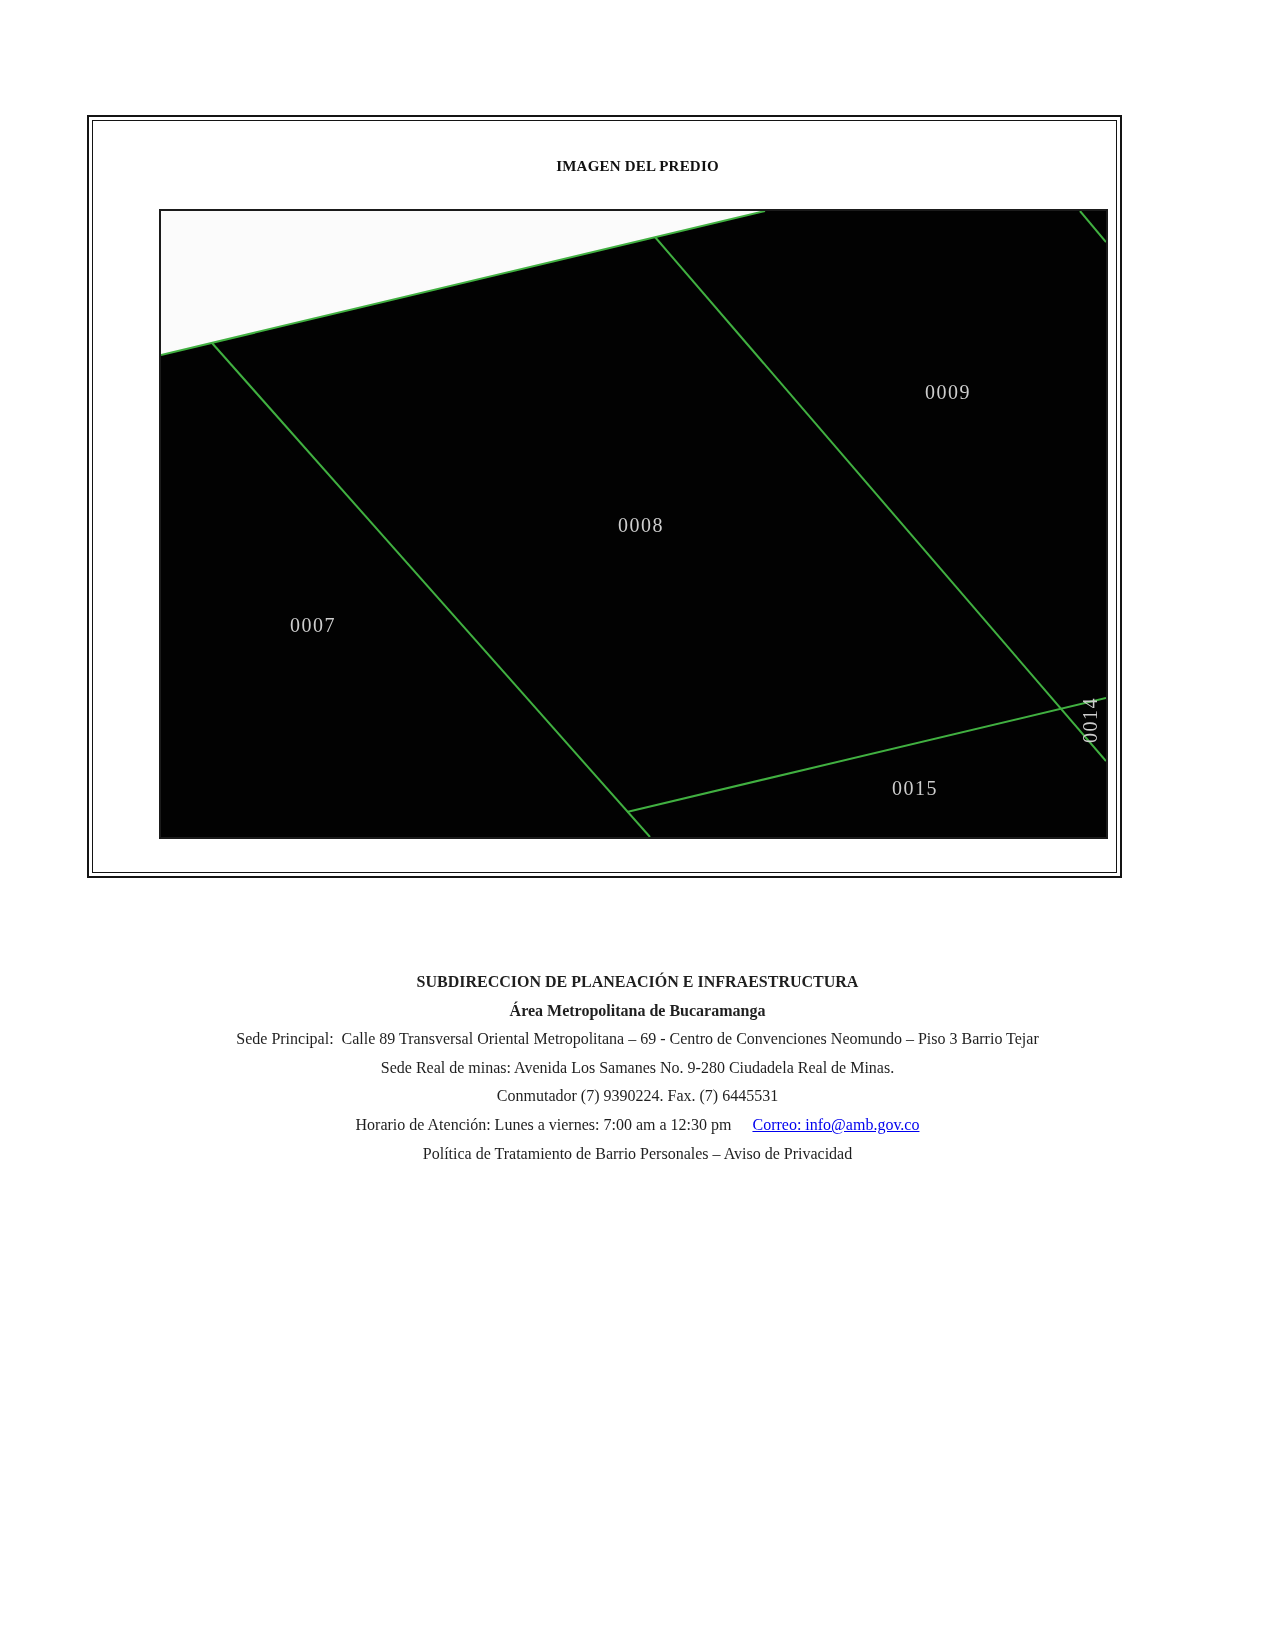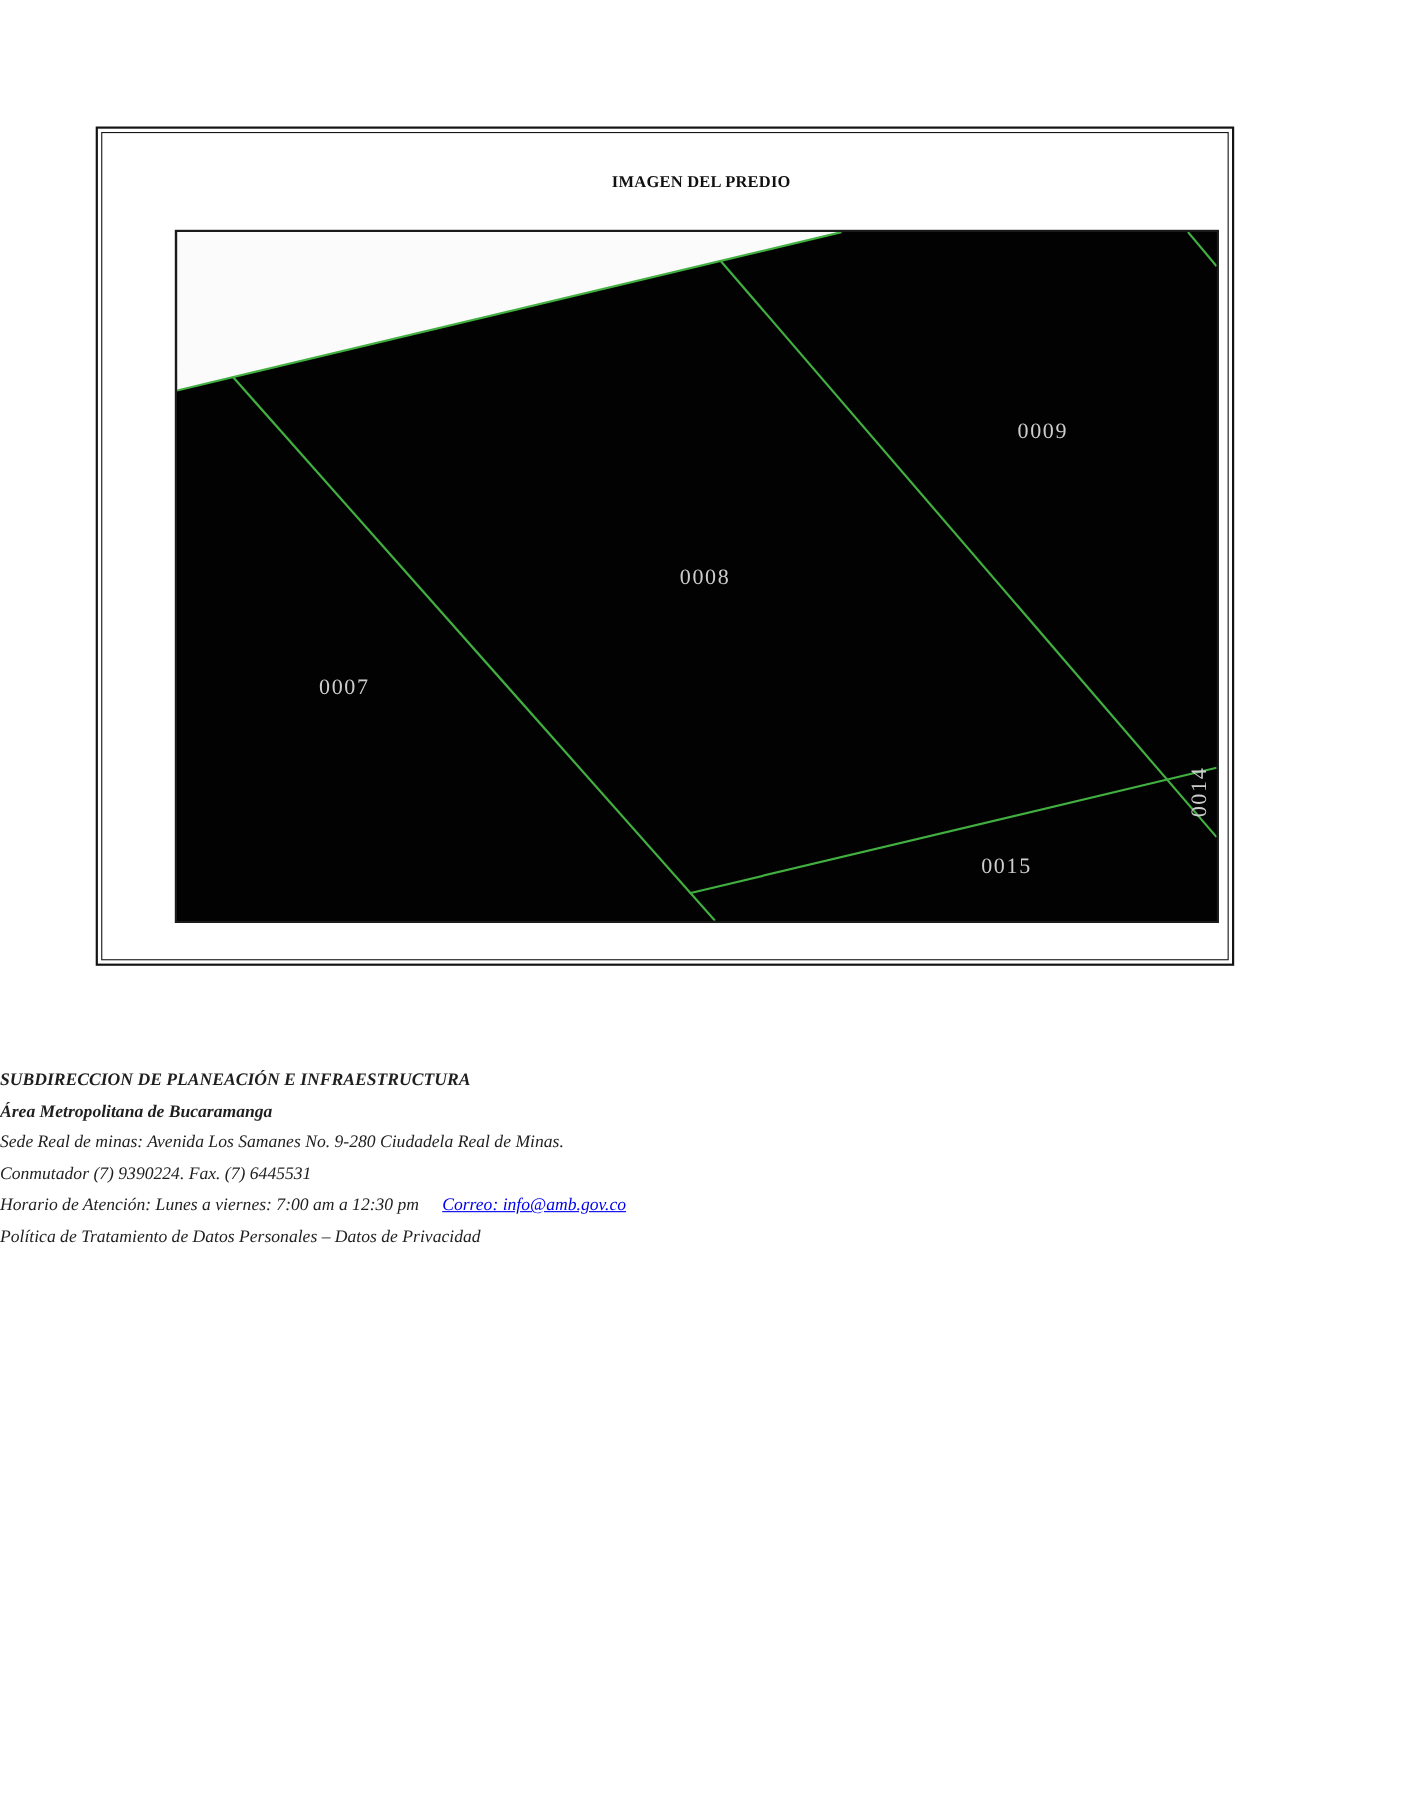--- a/index.html
+++ b/index.html
@@ -46,22 +46,21 @@
   .map svg{display:block;}
   .parcel-label{
     font-family:"Liberation Serif", serif;
     font-size:20px;
     letter-spacing:1.5px;
     fill:#cdcdcd;
   }
   .footer{
     position:absolute;
     left:0;top:968px;width:1275px;
-    text-align:left;
-    font-style:italic;
+    text-align:center;
   }
   .footer p{
     margin:0;
     line-height:28.6px;
     font-size:16px;
     white-space:pre-wrap;
   }
   .footer p.bold{font-weight:bold;}
   .email-link{
     color:#0000ee;
@@ -95,19 +94,20 @@
       <text class="parcel-label" x="480" y="314" text-anchor="middle" dominant-baseline="central">0008</text>
       <text class="parcel-label" x="787" y="181" text-anchor="middle" dominant-baseline="central">0009</text>
       <text class="parcel-label" x="929" y="509" text-anchor="middle" dominant-baseline="central" fill="#e0e0e0" transform="rotate(-90 929 509)">0014</text>
       <text class="parcel-label" x="754" y="577" text-anchor="middle" dominant-baseline="central">0015</text>
     </svg>
   </div>
 
   <div class="footer">
     <p class="bold">SUBDIRECCION DE PLANEACIÓN E INFRAESTRUCTURA</p>
     <p class="bold">Área Metropolitana de Bucaramanga</p>
+    <p>Sede Principal:  Calle 89 Transversal Oriental Metropolitana – 69 - Centro de Convenciones Neomundo – Piso 3 Barrio Tejar</p>
     <p>Sede Real de minas: Avenida Los Samanes No. 9-280 Ciudadela Real de Minas.</p>
     <p>Conmutador (7) 9390224. Fax. (7) 6445531</p>
     <p><span>Horario de Atención: Lunes a viernes: 7:00 am a 12:30 pm </span><a class="email-link">Correo: info@amb.gov.co</a></p>
-    <p>Política de Tratamiento de Datos Personales – Datos de Privacidad</p>
+    <p>Política de Tratamiento de Barrio Personales – Aviso de Privacidad</p>
   </div>
 
 </div>
 
 </body></html>

